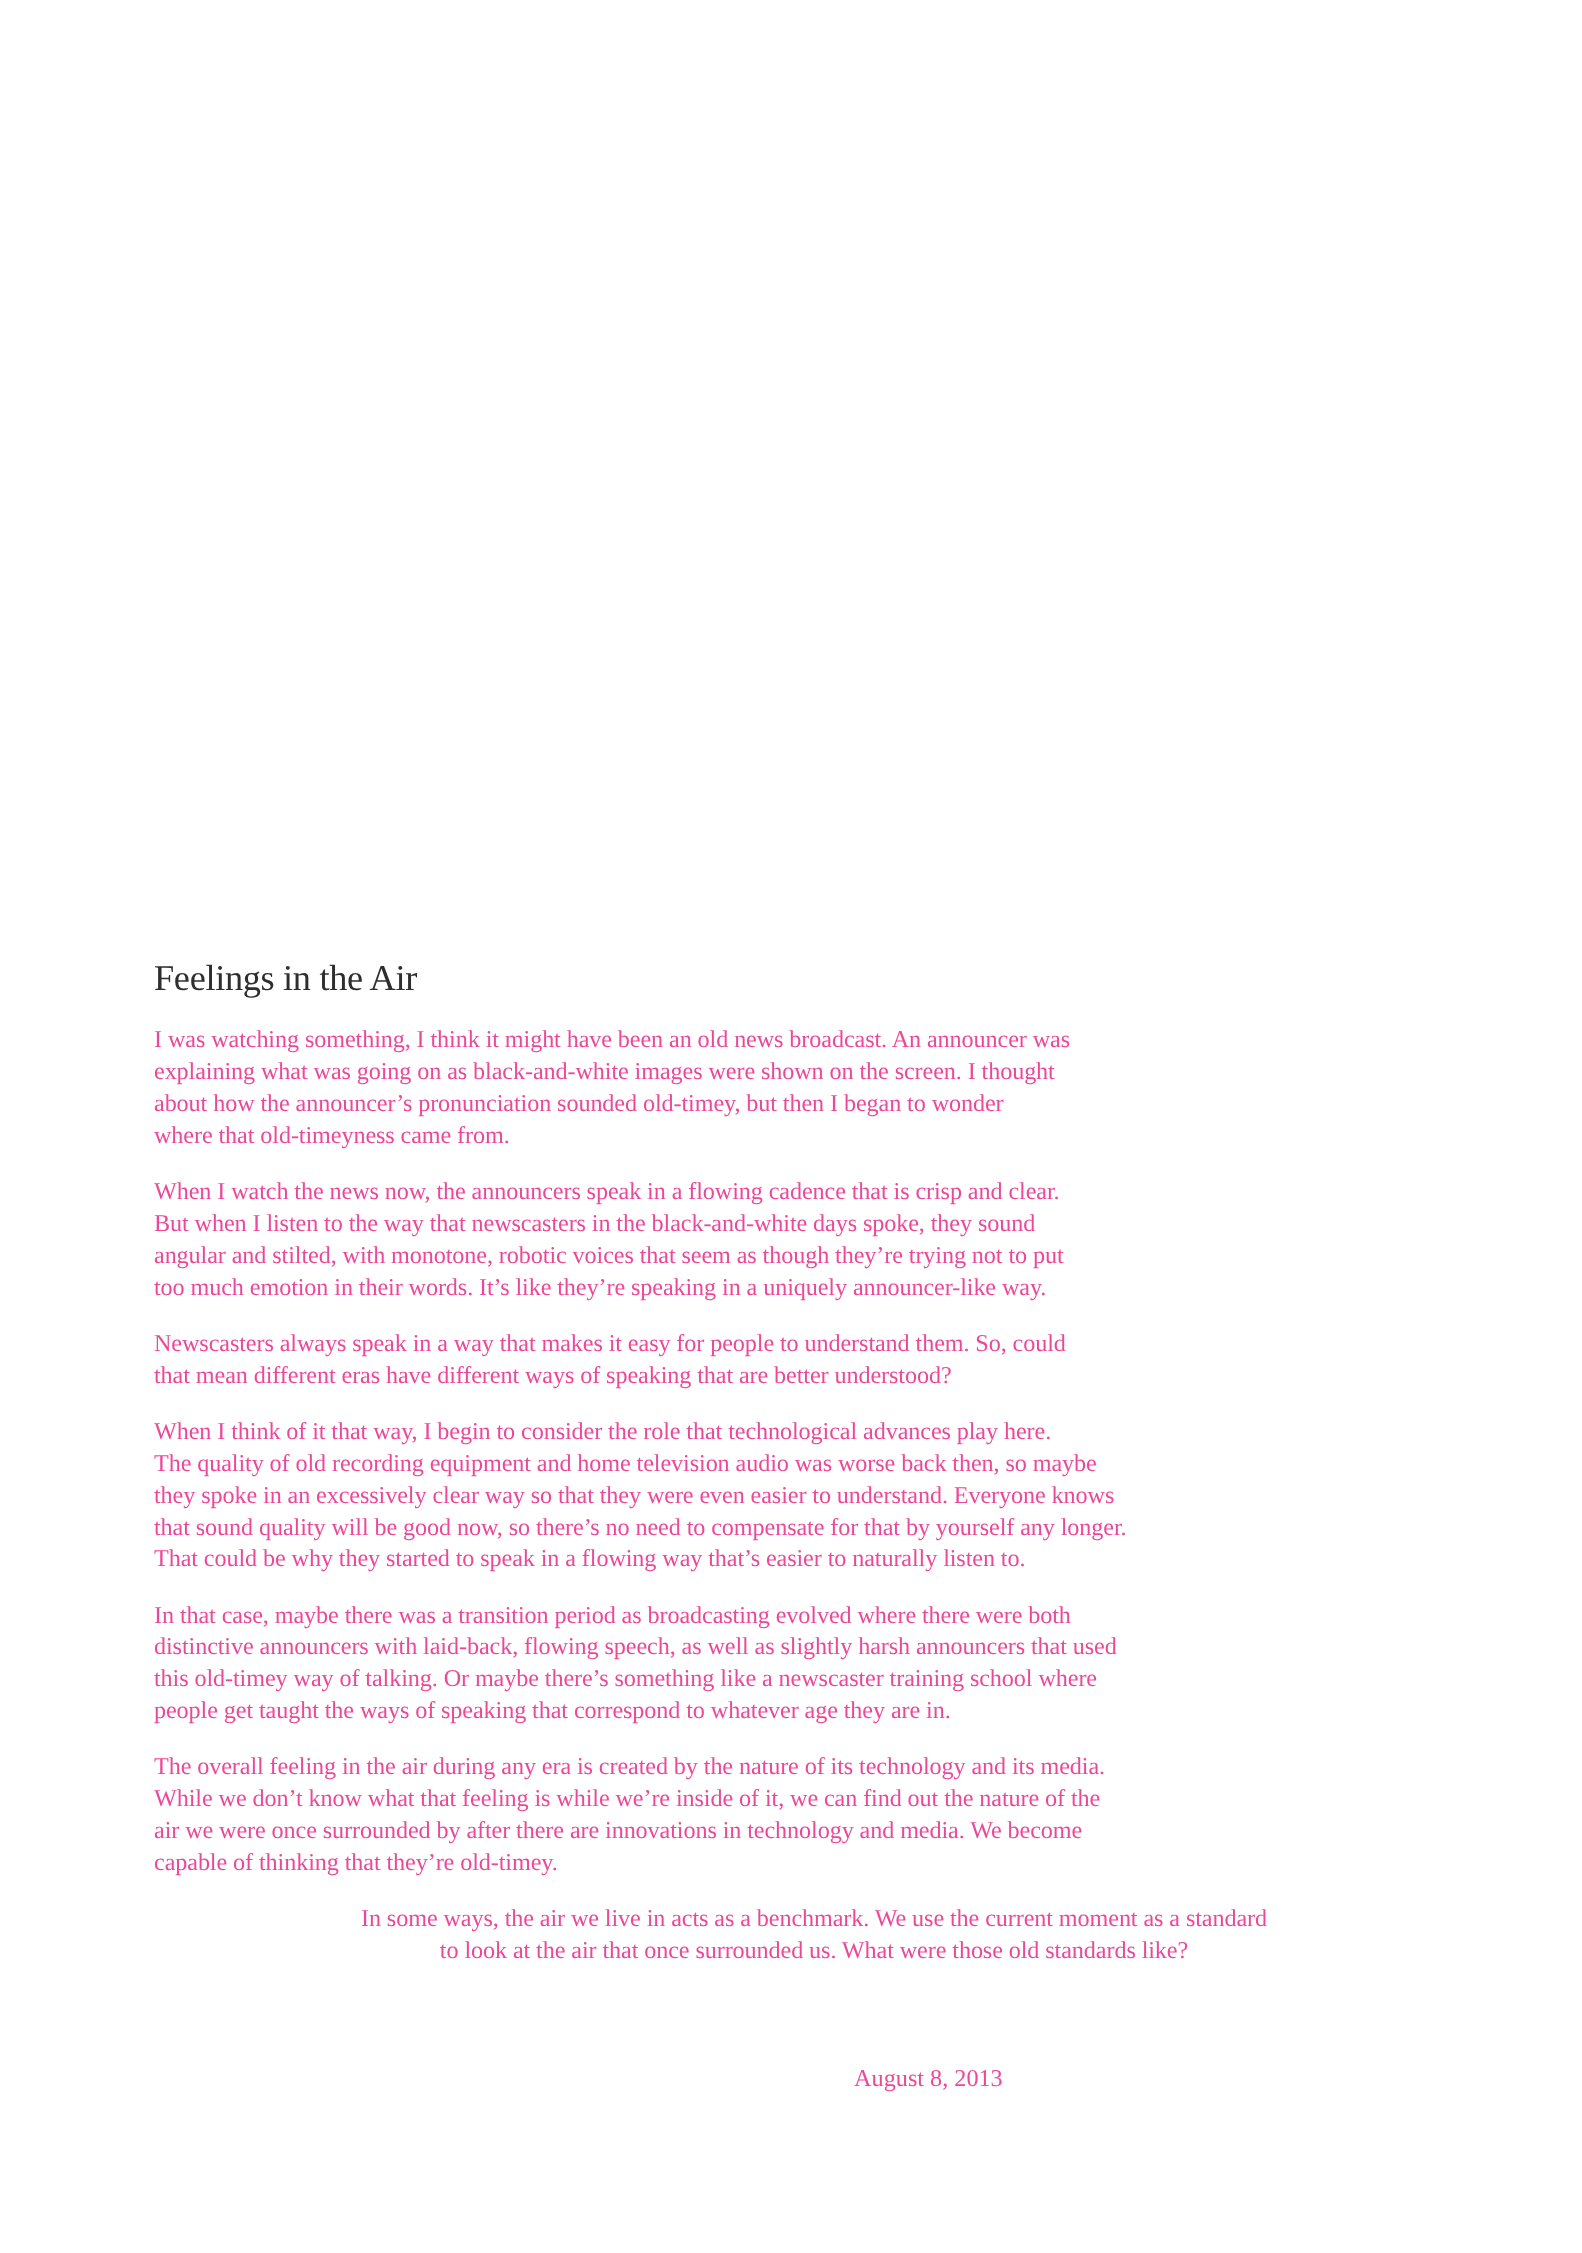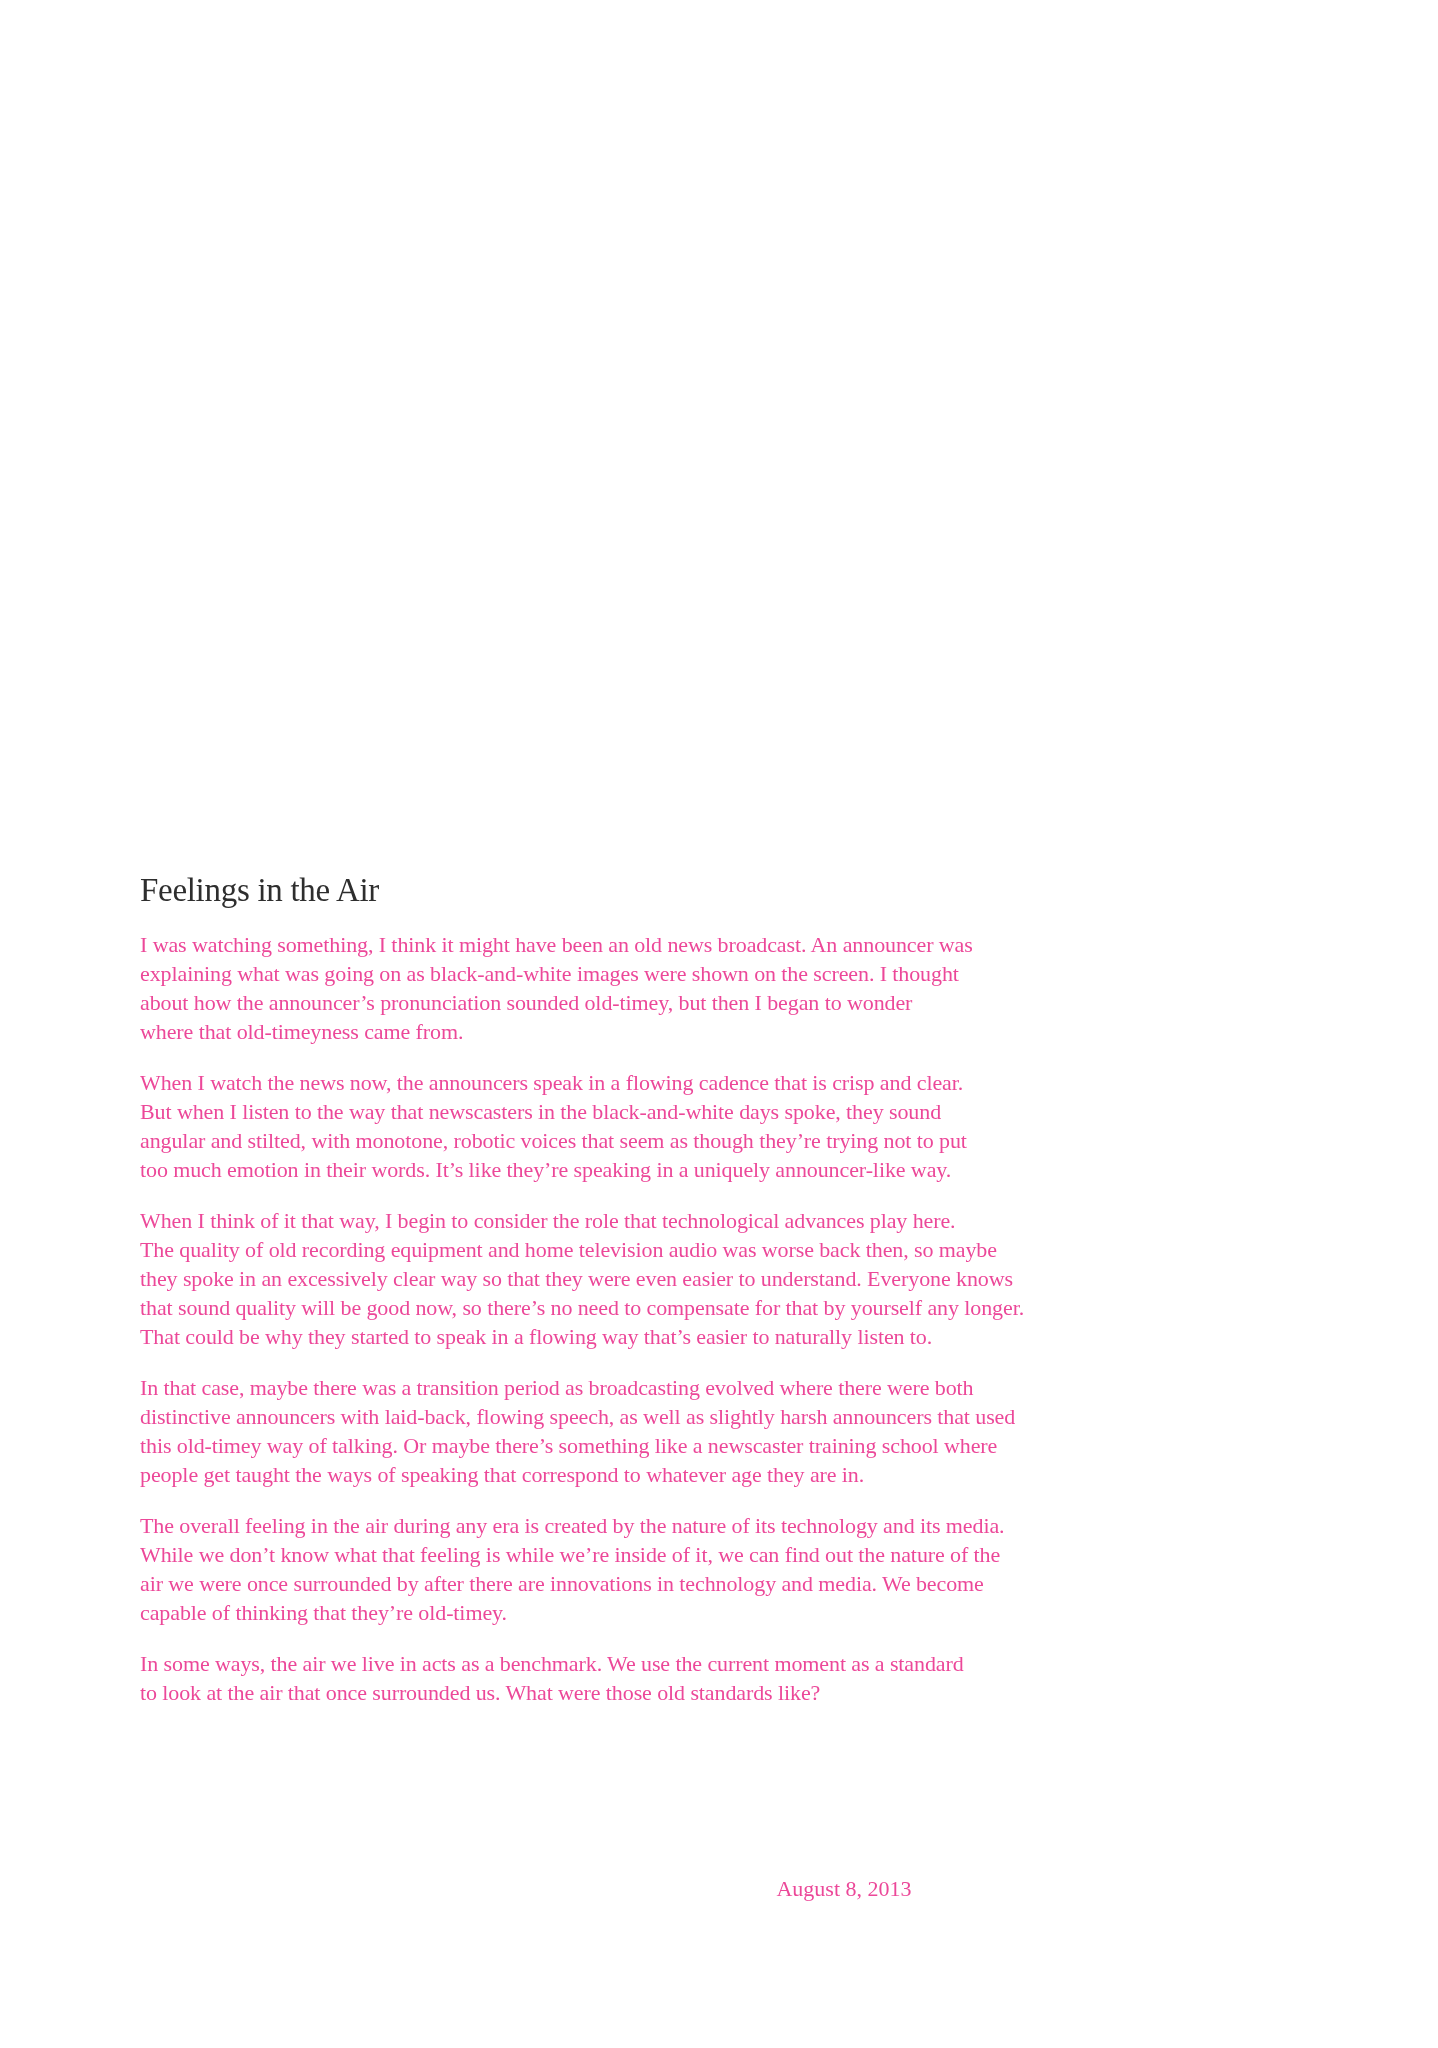--- a/index.html
+++ b/index.html
@@ -38,20 +38,21 @@
     .doc-para {
       font-size: 22px;
       line-height: 29px;
       margin: 0 0 22px 0;
       white-space: pre-line;
       letter-spacing: -0.1px;
       color: #ec4899;
     }
     .doc-para:last-of-type {
       margin-bottom: 0;
+      text-align: center;
     }
     .doc-date {
       position: absolute;
       left: 844px;
       top: 1874px;
       transform: translateX(-50%);
       font-size: 22px;
       line-height: 29px;
       white-space: nowrap;
       color: #ec4899;
@@ -64,20 +65,22 @@
   <div class="content">
     <h1 class="doc-title">Feelings in the Air</h1>
     <p class="doc-para">I was watching something, I think it might have been an old news broadcast. An announcer was
 explaining what was going on as black-and-white images were shown on the screen. I thought
 about how the announcer’s pronunciation sounded old-timey, but then I began to wonder
 where that old-timeyness came from.</p>
     <p class="doc-para">When I watch the news now, the announcers speak in a flowing cadence that is crisp and clear.
 But when I listen to the way that newscasters in the black-and-white days spoke, they sound
 angular and stilted, with monotone, robotic voices that seem as though they’re trying not to put
 too much emotion in their words. It’s like they’re speaking in a uniquely announcer-like way.</p>
+    <p class="doc-para">Newscasters always speak in a way that makes it easy for people to understand them. So, could
+that mean different eras have different ways of speaking that are better understood?</p>
     <p class="doc-para">When I think of it that way, I begin to consider the role that technological advances play here.
 The quality of old recording equipment and home television audio was worse back then, so maybe
 they spoke in an excessively clear way so that they were even easier to understand. Everyone knows
 that sound quality will be good now, so there’s no need to compensate for that by yourself any longer.
 That could be why they started to speak in a flowing way that’s easier to naturally listen to.</p>
     <p class="doc-para">In that case, maybe there was a transition period as broadcasting evolved where there were both
 distinctive announcers with laid-back, flowing speech, as well as slightly harsh announcers that used
 this old-timey way of talking. Or maybe there’s something like a newscaster training school where
 people get taught the ways of speaking that correspond to whatever age they are in.</p>
     <p class="doc-para">The overall feeling in the air during any era is created by the nature of its technology and its media.

